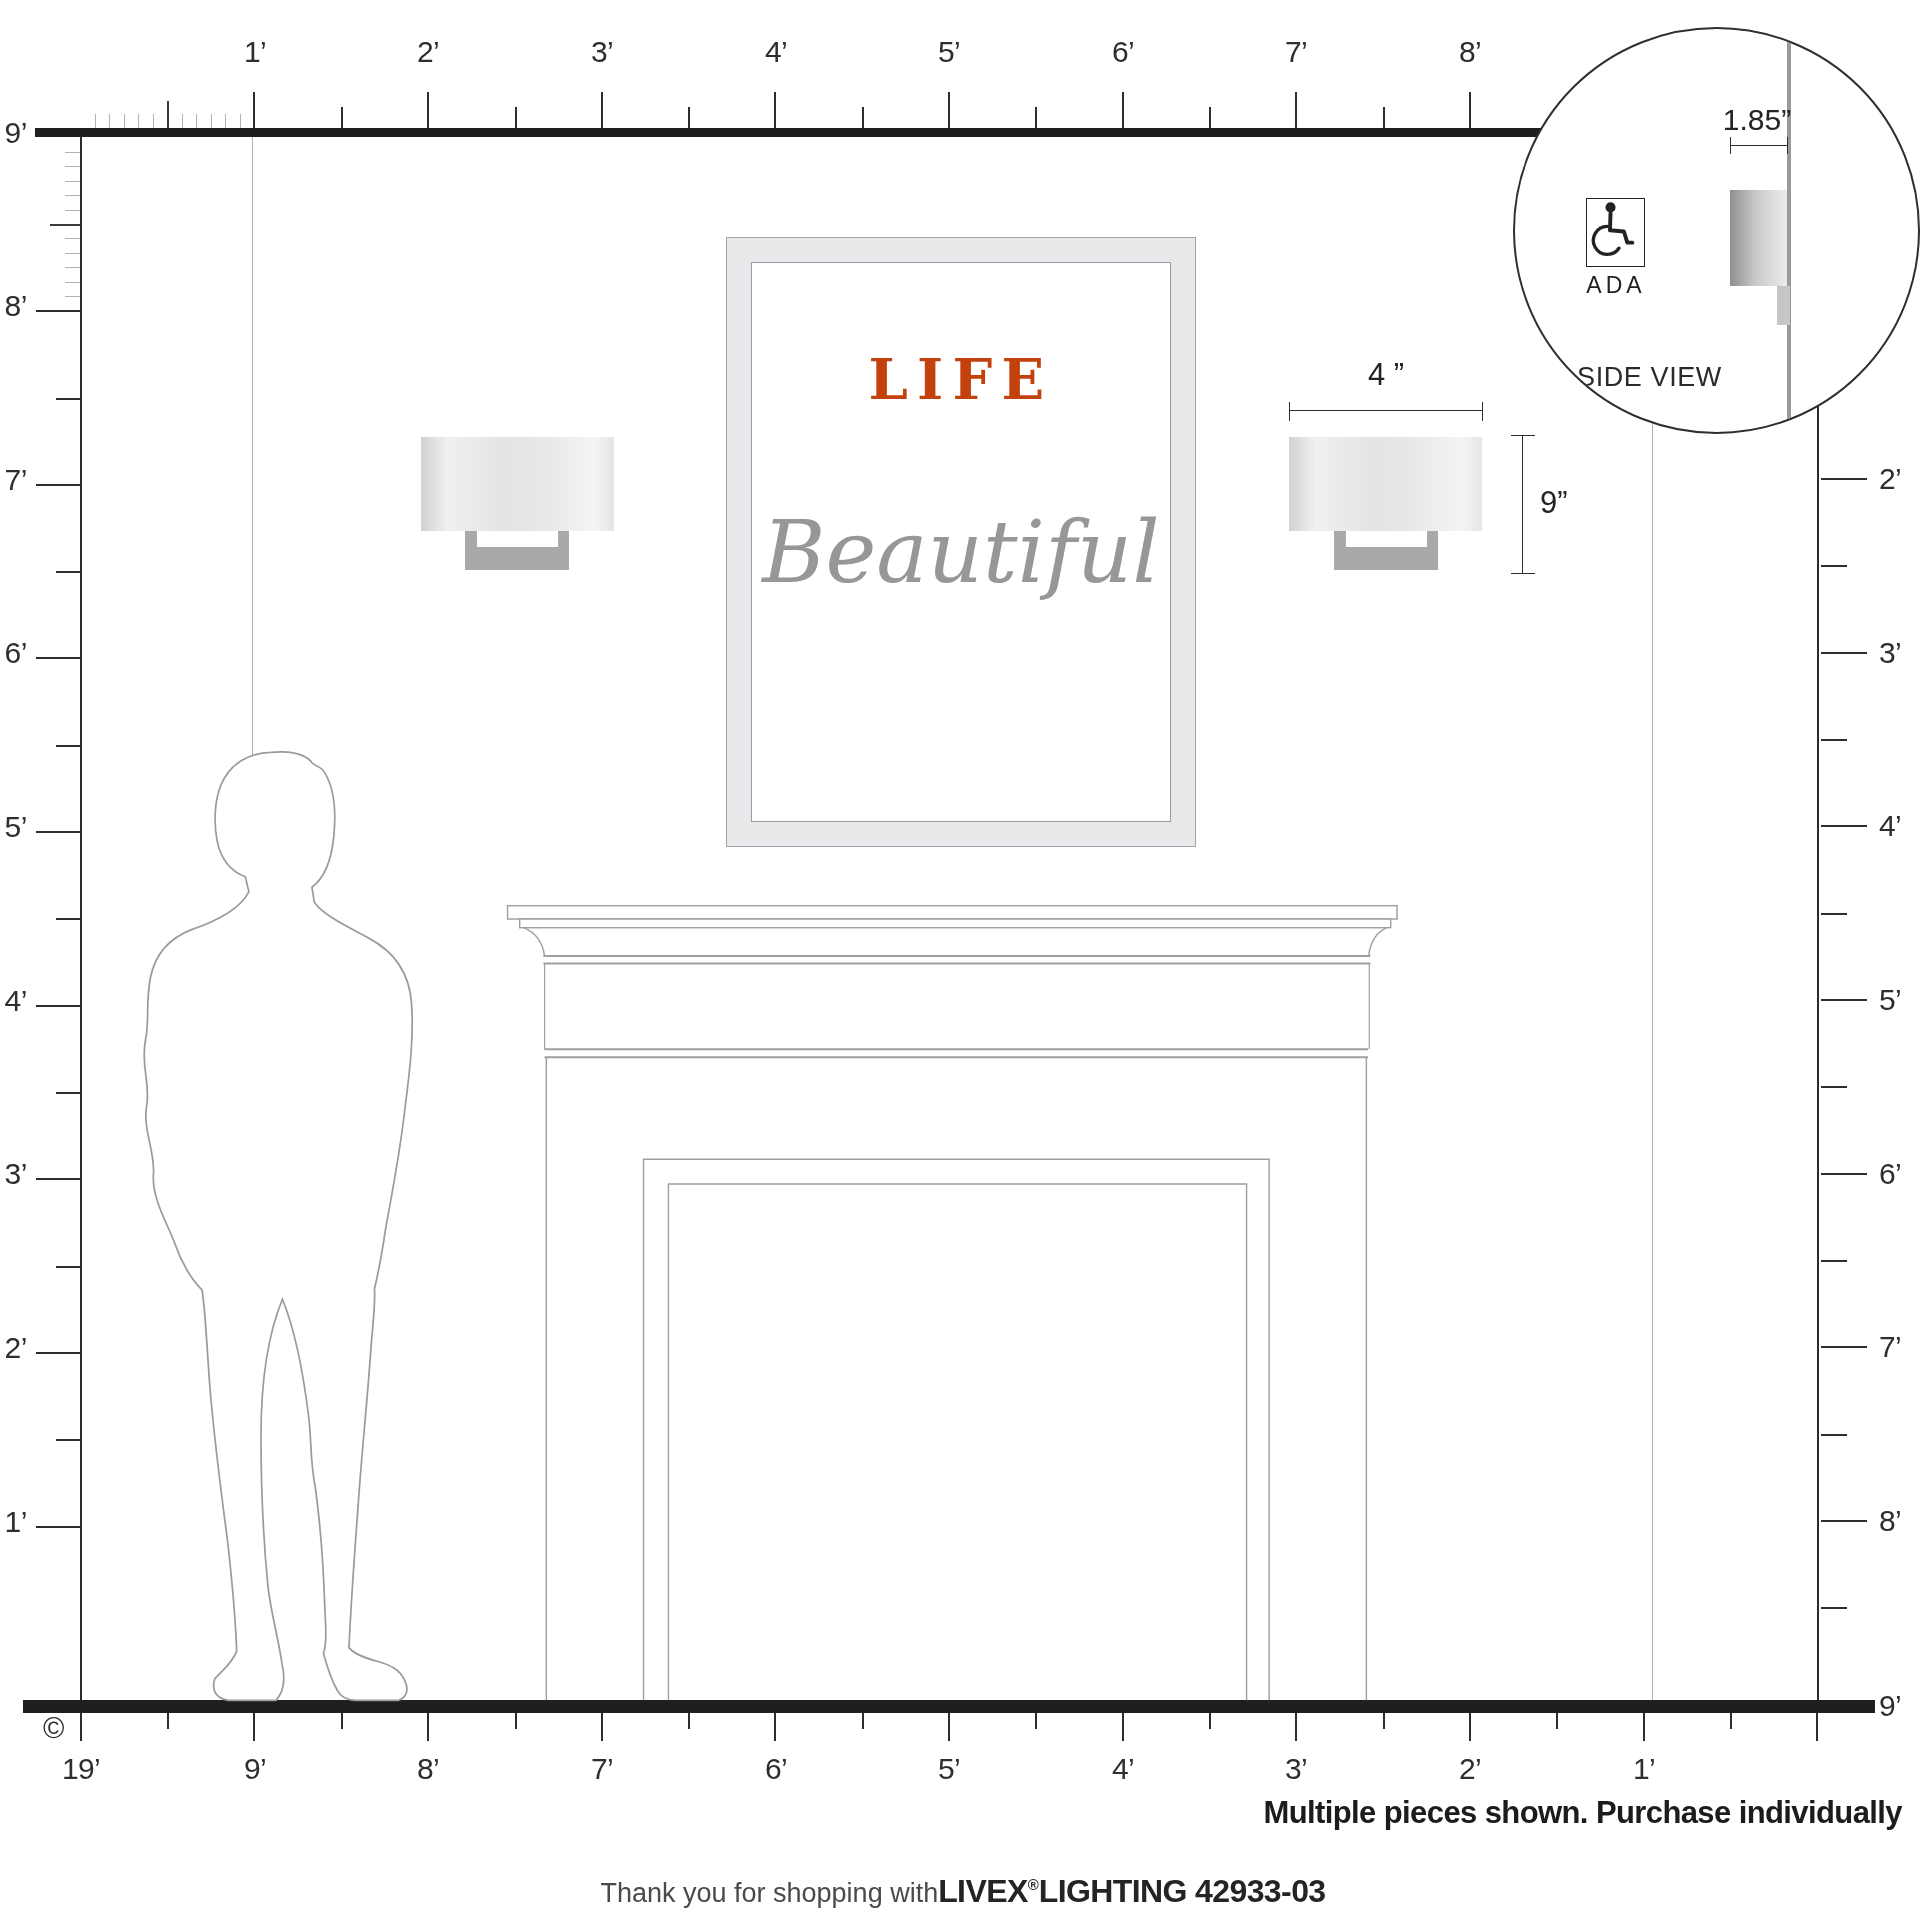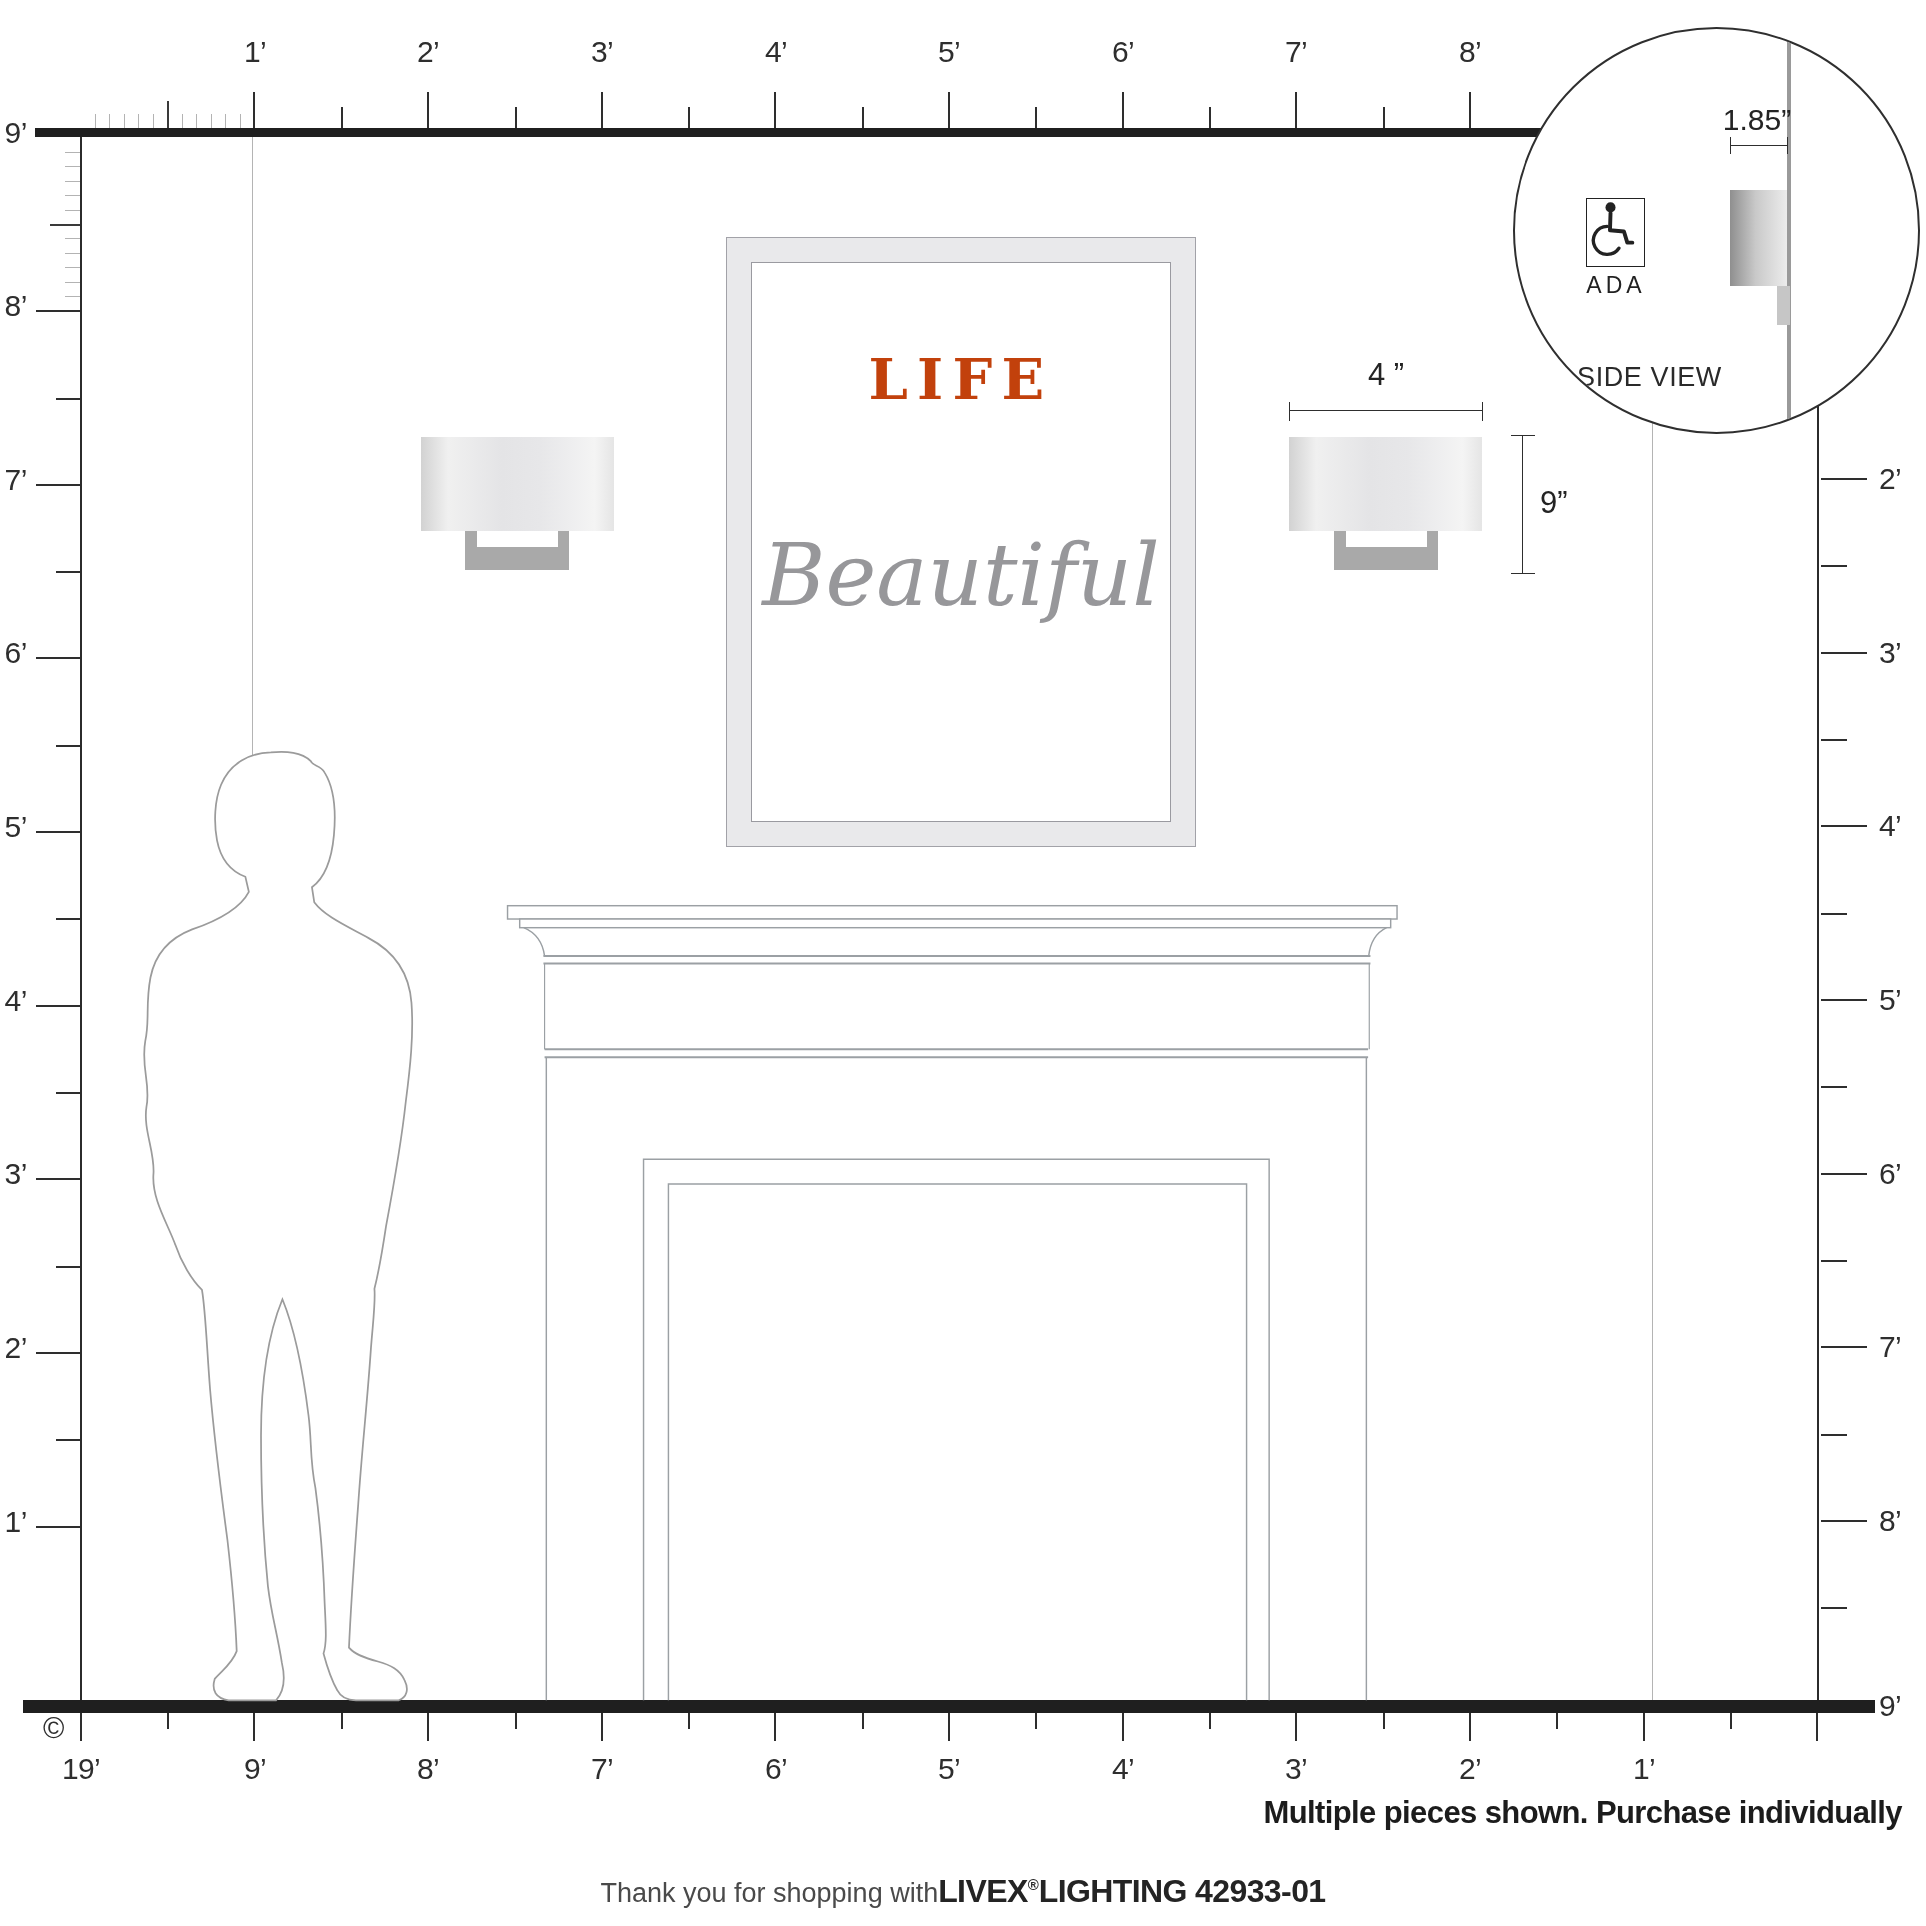--- a/index.html
+++ b/index.html
@@ -14,21 +14,21 @@
   .rlabel.vc{transform:translateY(-50%);} 
   svg{position:absolute;left:0;top:0;overflow:visible;}
   
   #art-frame{position:absolute;left:726px;top:237px;width:470px;height:610px;
     border:1.2px solid #a2a2a8;background:#e9e9eb;box-sizing:border-box;z-index:15;}
   #art-frame .mat{position:absolute;left:24px;top:24px;right:24px;bottom:24px;
     border:1.7px solid #9a9aa0;background:#fff;}
   .art-line{position:absolute;left:0;width:100%;text-align:center;color:#c2410c;}
   #art-life{top:108px;font-family:"DejaVu Serif",serif;font-weight:700;font-size:56px;letter-spacing:9.3px;}
   #art-is{top:196px;font-family:"DejaVu Serif",serif;font-weight:700;font-size:46px;}
-  #art-beautiful{top:287px;font-family:"DejaVu Serif",serif;font-style:italic;font-size:86px;color:#97979a;}
+  #art-beautiful{top:264px;font-family:"DejaVu Serif",serif;font-style:italic;font-size:86px;color:#97979a;}
   
   .shade{position:absolute;top:437px;width:193px;height:94px;z-index:20;
     background:linear-gradient(90deg,#d2d2d2 0%,#f0f0f0 14%,#e4e4e6 42%,#e7e7e9 62%,#f4f4f4 90%,#e5e5e5 100%);}
   .bracket{position:absolute;top:531px;width:104px;height:39px;background:#a9a9a9;z-index:20;}
   .bracket .notch{position:absolute;left:11.6px;top:0;width:81px;height:15.6px;background:#fff;}
   .dim{position:absolute;background:#2e2e2e;z-index:21;}
   .dimlabel{position:absolute;font-size:31px;color:#242424;white-space:nowrap;z-index:21;}
   
   #inset{position:absolute;left:1513px;top:27px;width:407px;height:407px;background:#fff;
     border:2.3px solid #2f2f2f;border-radius:50%;box-sizing:border-box;overflow:hidden;z-index:40;}
@@ -275,18 +275,18 @@
     </div>
     <div id="ada-label">ADA</div>
     <div id="sideview-label">SIDE VIEW</div>
   </div>
 
   <div id="purchase-note">Multiple pieces shown. Purchase individually</div>
   <div id="footer">
     <span class="light">Thank you for shopping with </span>
     <span class="brand">LIVEX</span>
     <sup>®</sup>
-    <span class="brand"> LIGHTING 42933-01</span>
+    <span class="brand"> LIGHTING 42933-03</span>
   </div>
   <div id="copyright">©</div>
 
 </div>
 
 
 </body></html>

